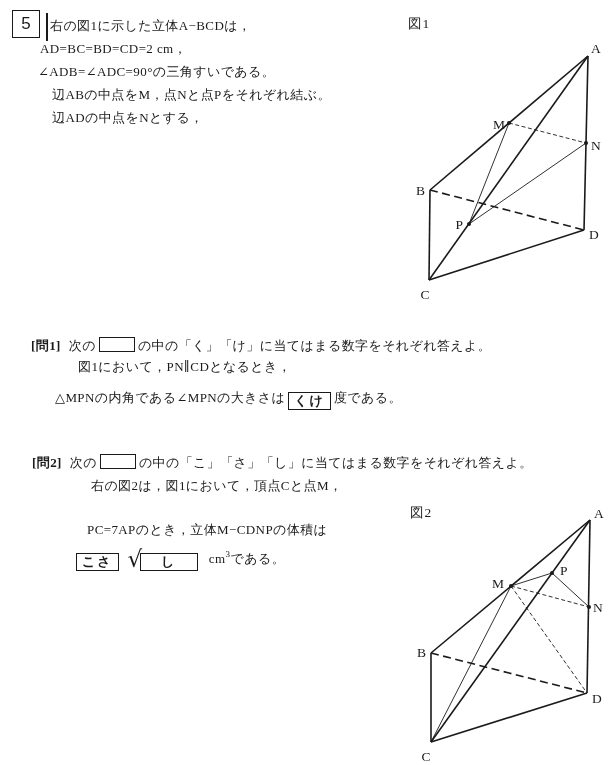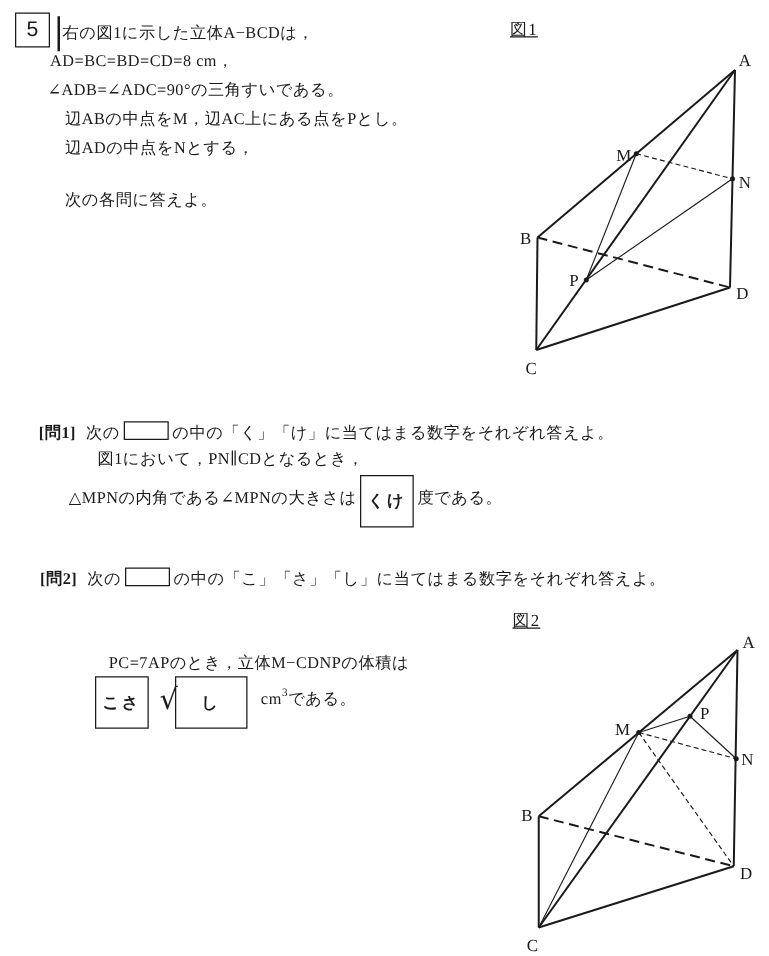--- a/index.html
+++ b/index.html
@@ -23,37 +23,37 @@
     width:26px;height:26px;
     border:1.6px solid #1a1a1a;
     font-size:17px;line-height:26px;text-align:center;
     font-family:"Liberation Sans","DejaVu Sans",sans-serif;
   }
   .tick{
     position:absolute;left:46px;top:13px;
     width:1.5px;height:28px;background:#1a1a1a;
   }
   .fig-label{
-    position:absolute;font-size:13.5px;letter-spacing:1px;text-decoration:underline;
+    position:absolute;font-size:13.5px;letter-spacing:1px;
   }
   .tag{margin-right:8px;font-weight:bold;}
   .blankbox{
     display:inline-block;
     width:34px;height:13px;
     border:1px solid #1a1a1a;
     vertical-align:-2px;
     margin:0 3px;
   }
   .ansbox{
     display:inline-block;
     border:1px solid #1a1a1a;
     height:16px;line-height:16px;
-    padding:12px 5px;
+    padding:0 5px;
     vertical-align:-3px;
-    margin:0 3px;
+    margin:12px 3px;
     font-family:"Liberation Sans","DejaVu Sans",sans-serif;
     font-weight:bold;
     font-size:13px;
     letter-spacing:2px;
   }
   .kana-bold{
     font-family:"Liberation Sans","DejaVu Sans",sans-serif;
     font-weight:normal;
   }
   .sqrt-wrap{white-space:nowrap;}
@@ -83,25 +83,24 @@
 <body>
 
 <div class="page">
 
   <div class="qnum-box">
     <span>5</span>
   </div>
   <div class="tick"></div>
 
   <div class="tline" style="left:50px;top:17px">右の図1に示した立体A−BCDは，</div>
-  <div class="tline" style="left:40px;top:40px">AD=BC=BD=CD=8 cm，</div>
+  <div class="tline" style="left:40px;top:40px">AD=BC=BD=CD=2 cm，</div>
   <div class="tline" style="left:38px;top:63px">∠ADB=∠ADC=90°の三角すいである。</div>
-  <div class="tline" style="left:52px;top:86px">辺ABの中点をM，辺AC上にある点をPとし。</div>
+  <div class="tline" style="left:52px;top:86px">辺ABの中点をM，点Nと点Pをそれぞれ結ぶ。</div>
   <div class="tline" style="left:52px;top:109px">辺ADの中点をNとする，</div>
-  <div class="tline" style="left:52px;top:151px">次の各問に答えよ。</div>
 
   <div class="fig-label" style="left:408px;top:15px">図1</div>
   <svg style="left:395px;top:33px" width="220" height="272" viewBox="0 0 220 272">
 
     <line class="edge" x1="193" y1="23" x2="35" y2="157"></line>
     <line class="edge" x1="193" y1="23" x2="34" y2="247"></line>
     <line class="edge" x1="193" y1="23" x2="189" y2="197"></line>
     <line class="edge" x1="35" y1="157" x2="34" y2="247"></line>
     <line class="edge" x1="34" y1="247" x2="189" y2="197"></line>
 
@@ -128,26 +127,27 @@
     <span class="tag">[問1]</span><span>次の</span><span class="blankbox"></span><span>の中の</span><span class="kana-bold">「く」「け」</span><span>に当てはまる数字をそれぞれ答えよ。</span>
   </div>
   <div class="tline" style="left:78px;top:358px">図1において，PN∥CDとなるとき，</div>
   <div class="tline" style="left:55px;top:380px">
     <span>△MPNの内角である∠MPNの大きさは</span><span class="ansbox">くけ</span><span>度である。</span>
   </div>
 
   <div class="tline" style="left:32px;top:454px">
     <span class="tag">[問2]</span><span>次の</span><span class="blankbox"></span><span>の中の</span><span class="kana-bold">「こ」「さ」「し」</span><span>に当てはまる数字をそれぞれ答えよ。</span>
   </div>
+  <div class="tline" style="left:91px;top:477px">右の図2は，図1において，頂点Cと点M，</div>
   <div class="tline" style="left:87px;top:521px">PC=7APのとき，立体M−CDNPの体積は</div>
   <div class="tline sqrt-wrap" style="left:76px;top:541px">
     <span class="ansbox" style="margin-left:0">こさ</span><span class="radical">√</span><span class="ansbox sqrt-box">し</span><span class="unit"><span>cm</span><sup>3</sup></span><span>である。</span>
   </div>
 
-  <div class="fig-label" style="left:410px;top:488px">図2</div>
+  <div class="fig-label" style="left:410px;top:504px">図2</div>
   <svg style="left:395px;top:505px" width="220" height="260" viewBox="0 0 220 260">
 
     <line class="edge" x1="195" y1="15" x2="36" y2="148"></line>
     <line class="edge" x1="195" y1="15" x2="36" y2="237"></line>
     <line class="edge" x1="195" y1="15" x2="192" y2="188"></line>
     <line class="edge" x1="36" y1="148" x2="36" y2="237"></line>
     <line class="edge" x1="36" y1="237" x2="192" y2="188"></line>
 
     <line class="edge-dash" x1="36" y1="148" x2="192" y2="188"></line>
 

